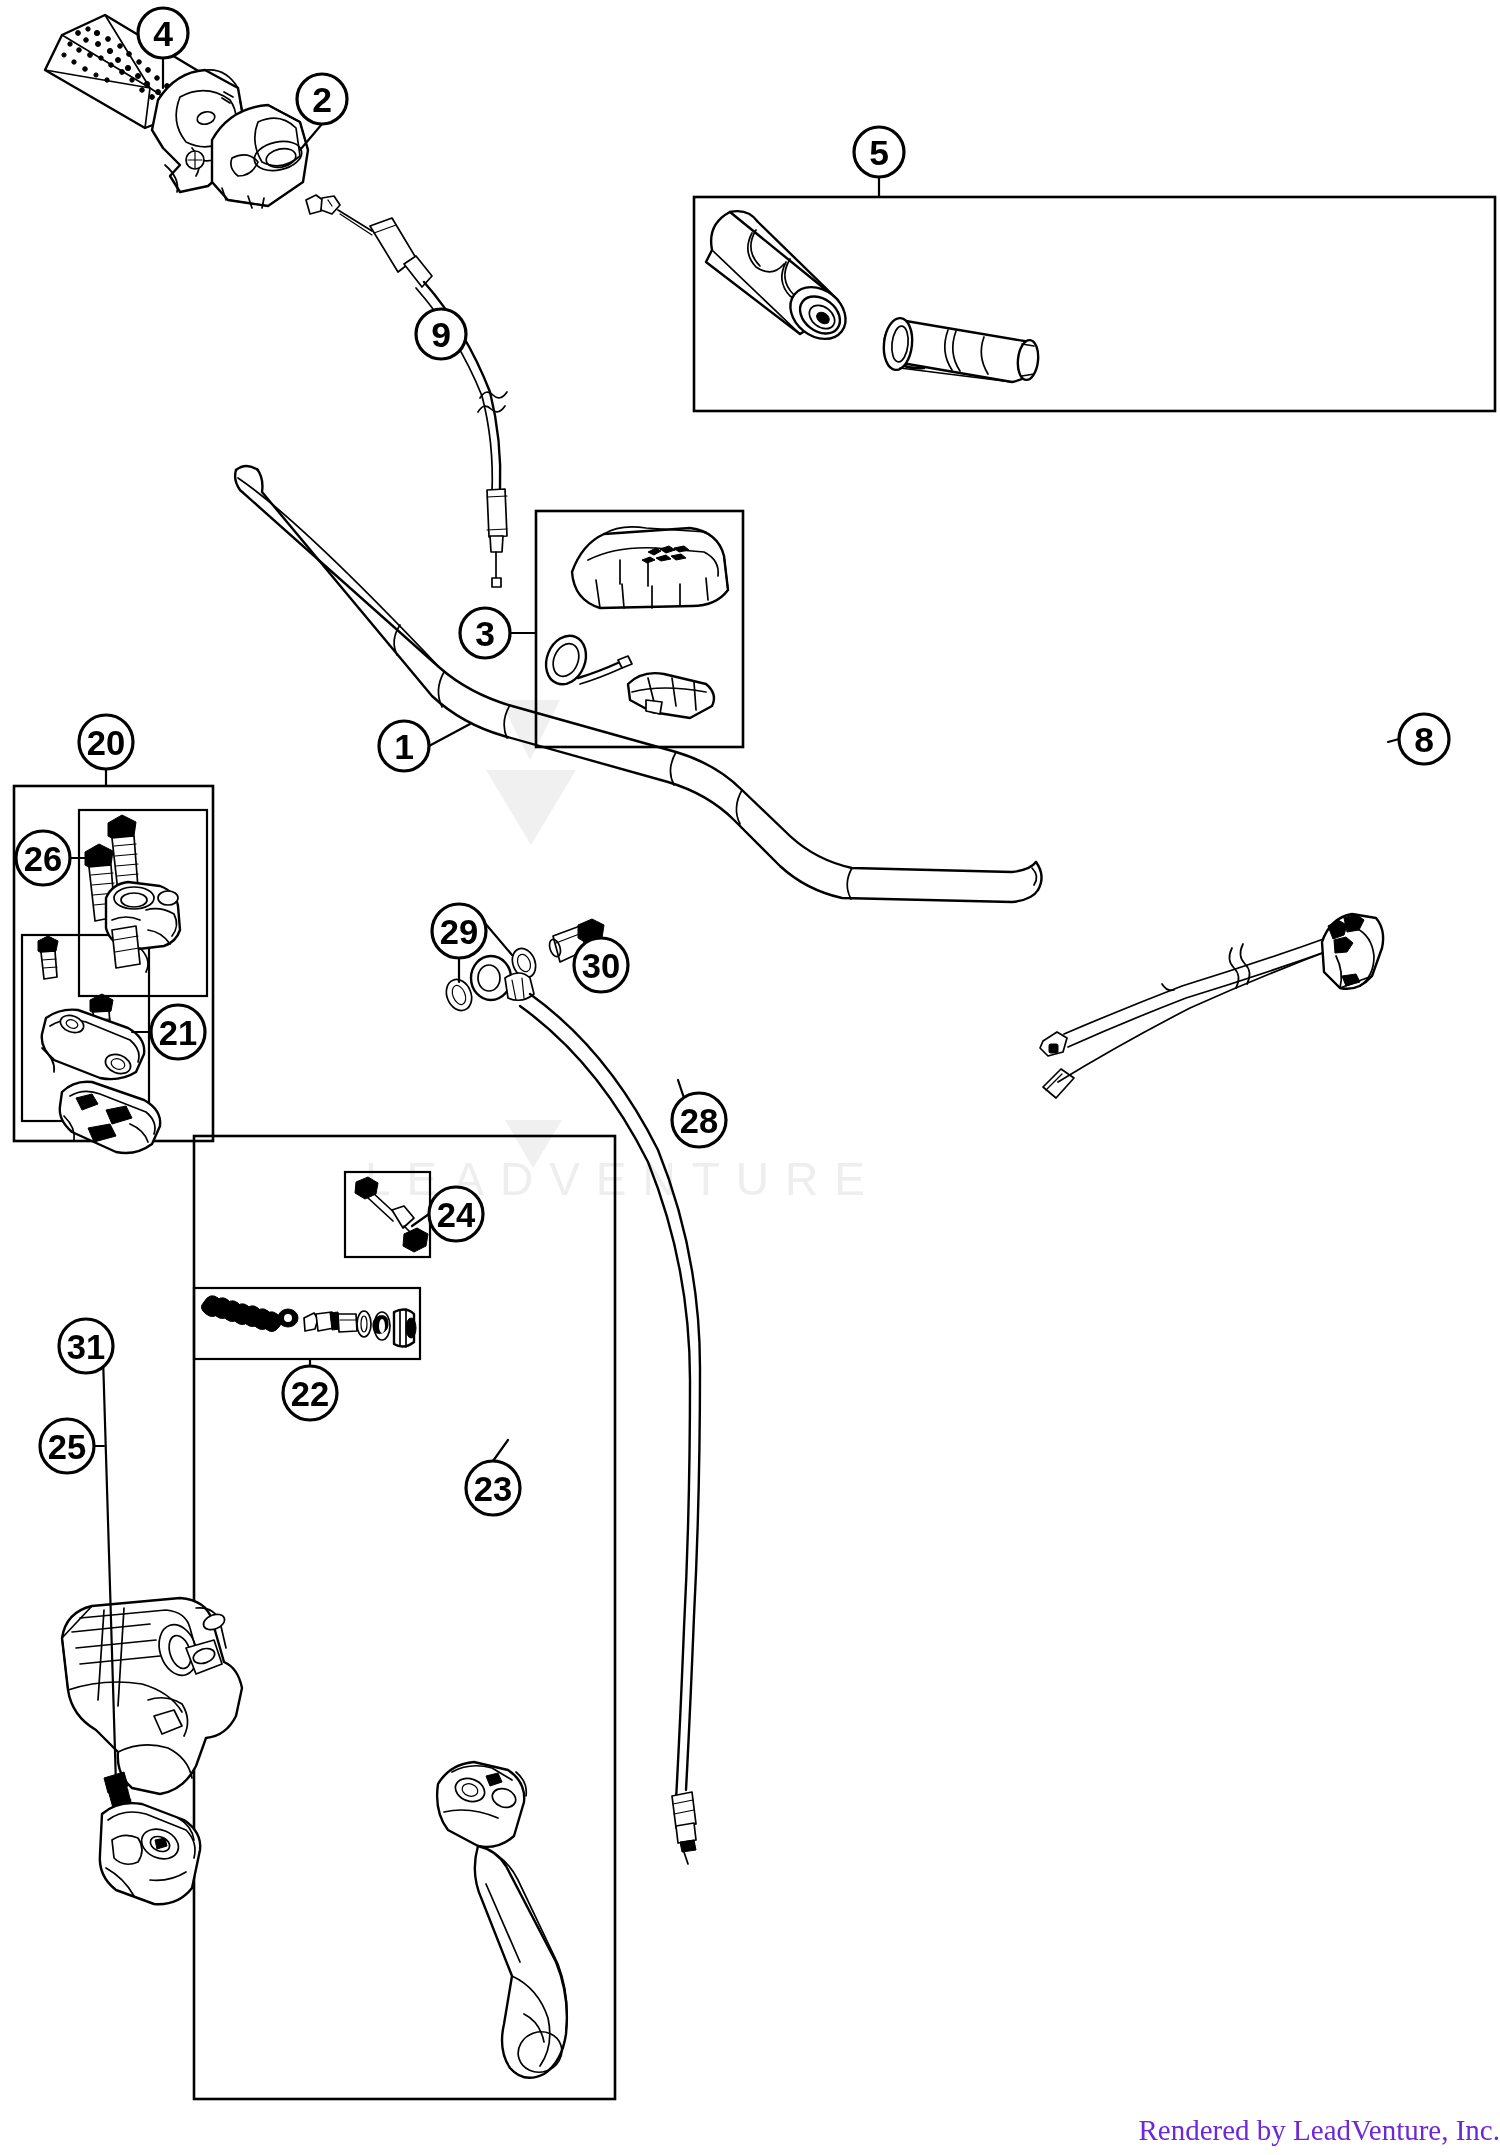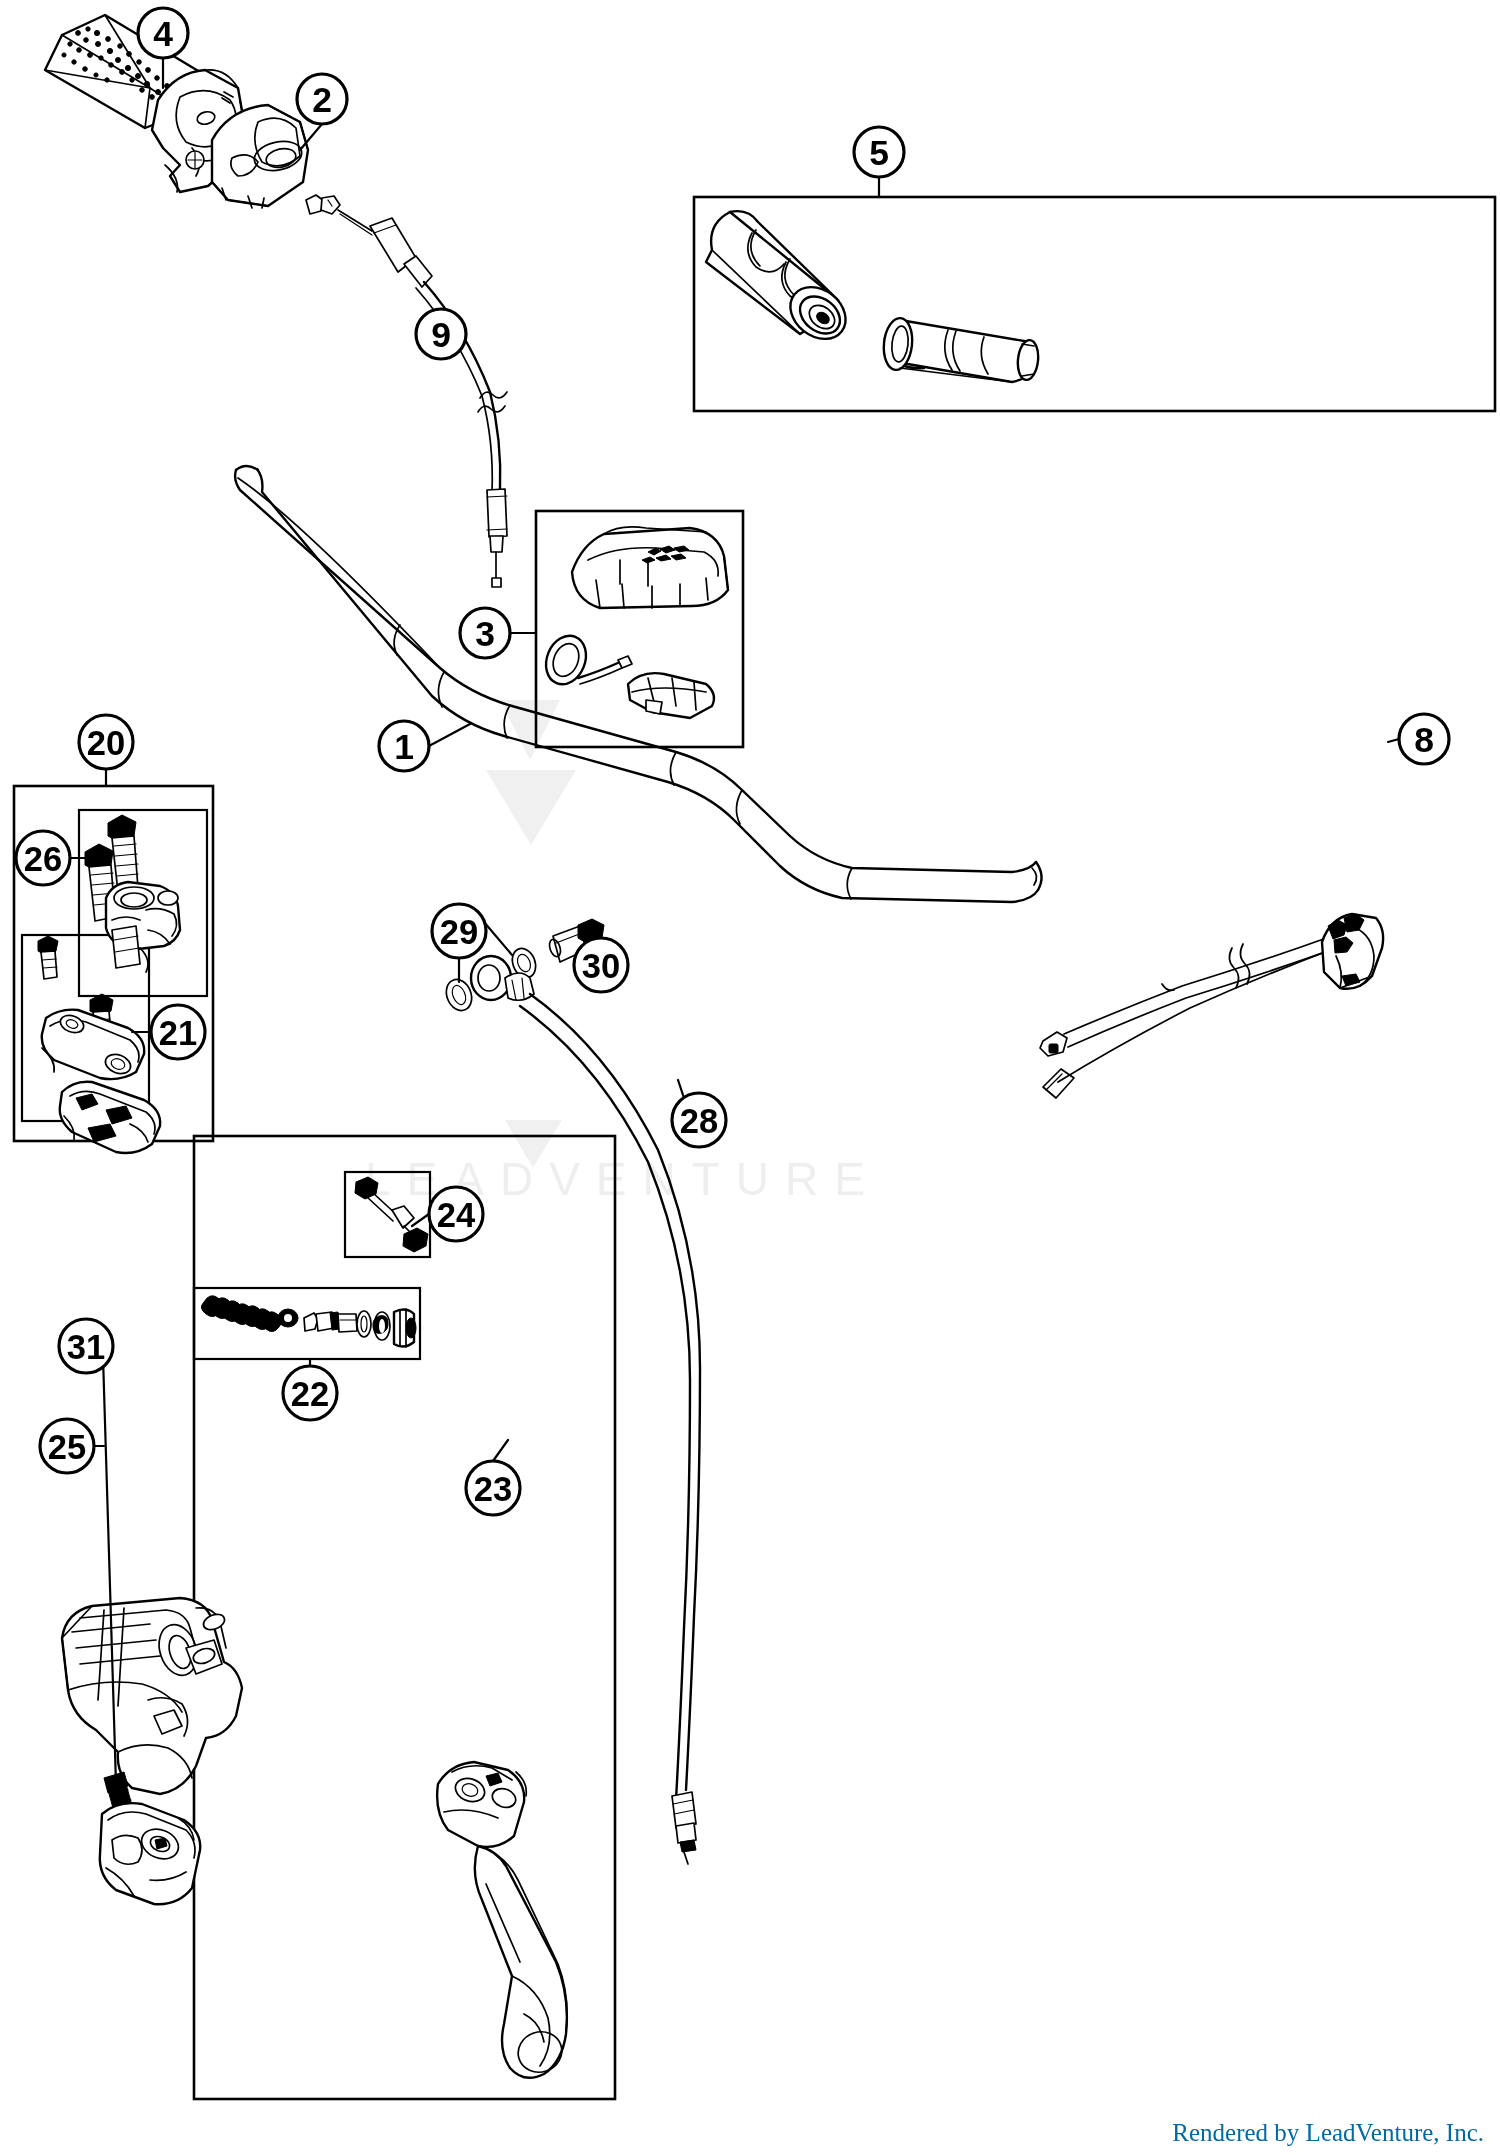--- a/index.html
+++ b/index.html
@@ -43,25 +43,25 @@
     font-family:"Liberation Sans", sans-serif;
     font-weight:bold;
     fill:#000;
     text-anchor:middle;
     dominant-baseline:central;
   }
 
   
   .footer{
     position:absolute;
-    right:16px;
+    right:0;
     bottom:8px;
     font-family:"Liberation Serif", serif;
-    font-size:25px;
-    color:#0369a1;
+    font-size:29px;
+    color:#6d28d9;
     white-space:nowrap;
   }
 </style>
 </head>
 <body>
 
 <div id="stage">
 
 <svg width="1500" height="2155" viewBox="0 0 1500 2155" xmlns="http://www.w3.org/2000/svg">
 

